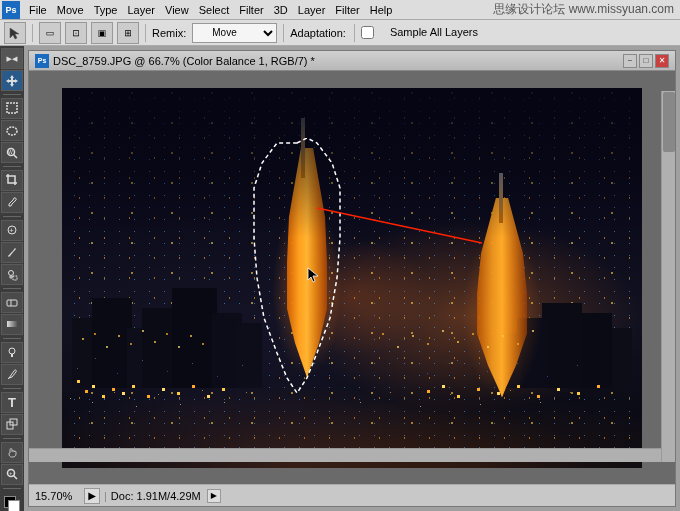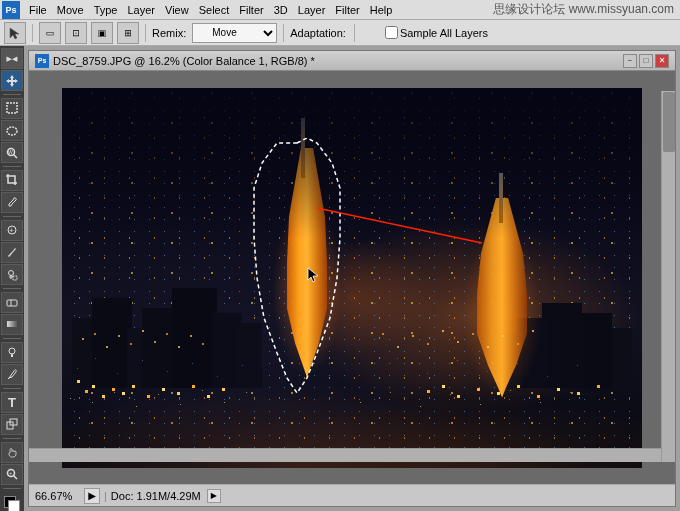--- a/index.html
+++ b/index.html
@@ -78,24 +78,22 @@
     }
     .opt-select {
       height: 20px;
       font-size: 10px;
       border: 1px solid #999;
       background: #f5f5f5;
       padding: 0 15px;
     }
     .opt-checkbox-label {
       display: flex;
-      align-items: center;
-      gap: 2px;
-      font-size: 11px;
-      margin-left: 24px;
+      gap: 16px;
+      font-size: 11px;
     }
     .opt-divider {
       width: 1px;
       height: 18px;
       background: #aaa;
       margin: 0 2px;
     }
 
     
     #workspace {
@@ -548,21 +546,21 @@
       <div style="position:absolute; top:2px; left:2px; width:12px; height:12px; background:#000; border:1px solid #888;"></div>
       <div style="position:absolute; top:6px; left:6px; width:12px; height:12px; background:#fff; border:1px solid #888;"></div>
     </div>
   </div>
 
   <div id="content">
     <div id="doc-window">
 
       <div id="doc-titlebar">
         <div class="ps-logo-small">Ps</div>
-        <div id="doc-title">DSC_8759.JPG @ 16.2% (Color Balance 1, RGB/8) *</div>
+        <div id="doc-title">DSC_8759.JPG @ 66.7% (Color Balance 1, RGB/7) *</div>
         <div class="win-controls">
           <div class="win-btn">−</div>
           <div class="win-btn">□</div>
           <div class="win-btn close">✕</div>
         </div>
       </div>
 
       <div id="doc-canvas-area">
         <div id="canvas">
 
@@ -629,21 +627,21 @@
         </div>
 
         <div class="v-scrollbar">
           <div class="v-scroll-thumb"></div>
         </div>
 
         <div class="h-scrollbar"></div>
       </div>
 
       <div id="statusbar">
-        <span class="zoom-display">66.67%</span>
+        <span class="zoom-display">15.70%</span>
         <div class="zoom-btn">▶</div>
         <span class="status-divider">|</span>
         <span class="doc-info">
           <span>Doc:</span>
           <span>1.91M/4.29M</span>
         </span>
         <div class="status-arrow">▶</div>
       </div>
     </div>
   </div>

